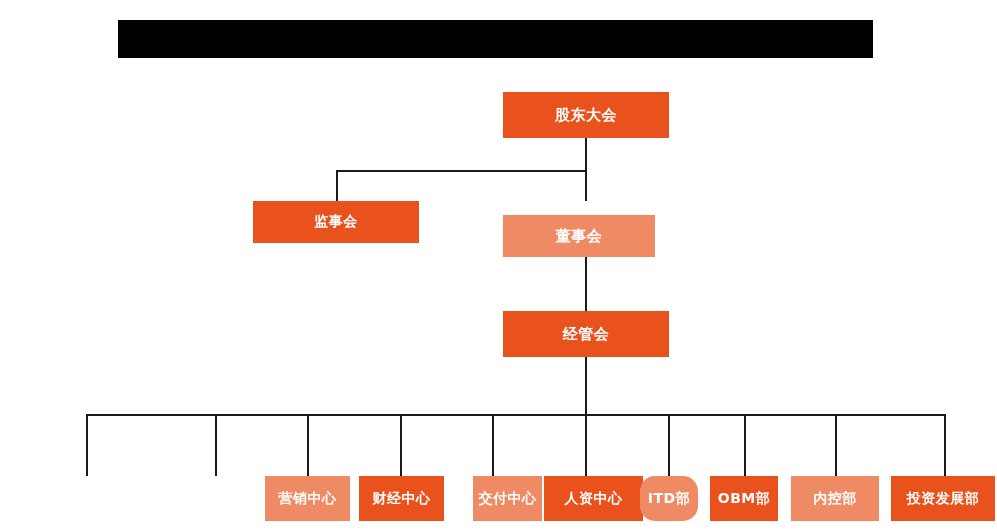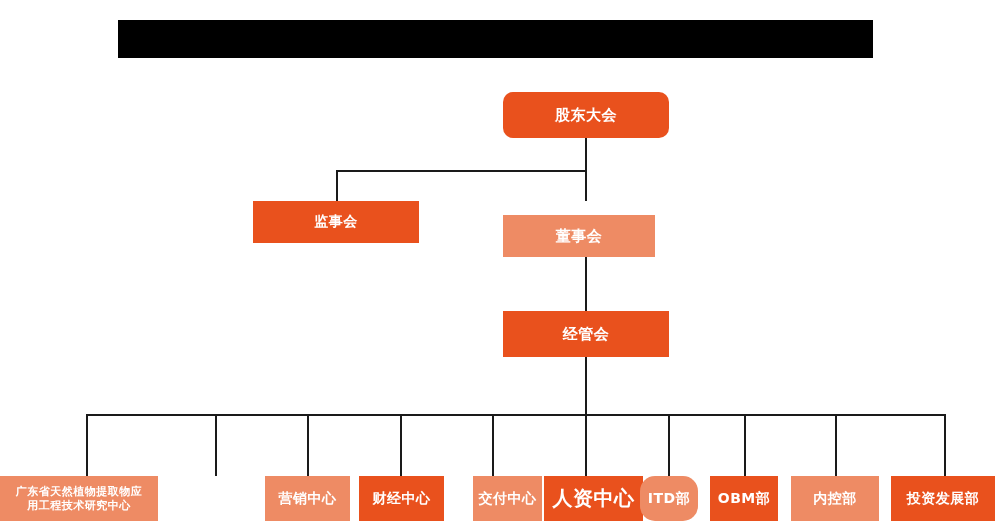--- a/index.html
+++ b/index.html
@@ -80,49 +80,45 @@
   <div class="line v" style="left:215px; top:414px; height:62px;"></div>
   <div class="line v" style="left:307px; top:414px; height:62px;"></div>
   <div class="line v" style="left:400px; top:414px; height:62px;"></div>
   <div class="line v" style="left:492px; top:414px; height:62px;"></div>
   <div class="line v" style="left:585px; top:414px; height:62px;"></div>
   <div class="line v" style="left:668px; top:414px; height:62px;"></div>
   <div class="line v" style="left:744px; top:414px; height:62px;"></div>
   <div class="line v" style="left:835px; top:414px; height:62px;"></div>
   <div class="line v" style="left:944px; top:414px; height:62px;"></div>
 
-  <div class="node bright" style="left:503px; top:92px; width:166px; height:46px; font-size:15px;border-radius:10px;">
+  <div class="node bright" style="left:503px; top:92px; width:166px; height:46px; font-size:15px;">
     <span class="node-label">股东大会</span>
   </div>
 
   <div class="node bright" style="left:253px; top:201px; width:166px; height:42px; font-size:14px;">
     <span class="node-label">监事会</span>
   </div>
   <div class="node light" style="left:503px; top:215px; width:152px; height:42px; font-size:15px;">
     <span class="node-label">董事会</span>
   </div>
 
   <div class="node bright" style="left:503px; top:311px; width:166px; height:46px; font-size:15px;">
     <span class="node-label">经管会</span>
   </div>
 
-  <div class="node light" style="left:0px; top:476px; width:158px; height:45px; font-size:11px;">
-    <span class="node-label">广东省天然植物提取物应
-用工程技术研究中心</span>
-  </div>
   <div class="node light" style="left:265px; top:476px; width:85px; height:45px; font-size:14px;">
     <span class="node-label">营销中心</span>
   </div>
   <div class="node bright" style="left:359px; top:476px; width:85px; height:45px; font-size:14px;">
     <span class="node-label">财经中心</span>
   </div>
   <div class="node light" style="left:452px; top:476px; width:69px; height:45px; font-size:14px;margin-left:21px;">
     <span class="node-label">交付中心</span>
   </div>
-  <div class="node bright" style="left:544px; top:476px; width:99px; height:45px; font-size:20px;">
+  <div class="node bright" style="left:544px; top:476px; width:99px; height:45px; font-size:14px;">
     <span class="node-label">人资中心</span>
   </div>
   <div class="node light" style="left:640px; top:476px; width:58px; height:45px; font-size:14px;border-radius:15px;">
     <span class="node-label">ITD部</span>
   </div>
   <div class="node bright" style="left:710px; top:476px; width:68px; height:45px; font-size:14px;">
     <span class="node-label">OBM部</span>
   </div>
   <div class="node light" style="left:791px; top:476px; width:88px; height:45px; font-size:14px;">
     <span class="node-label">内控部</span>

